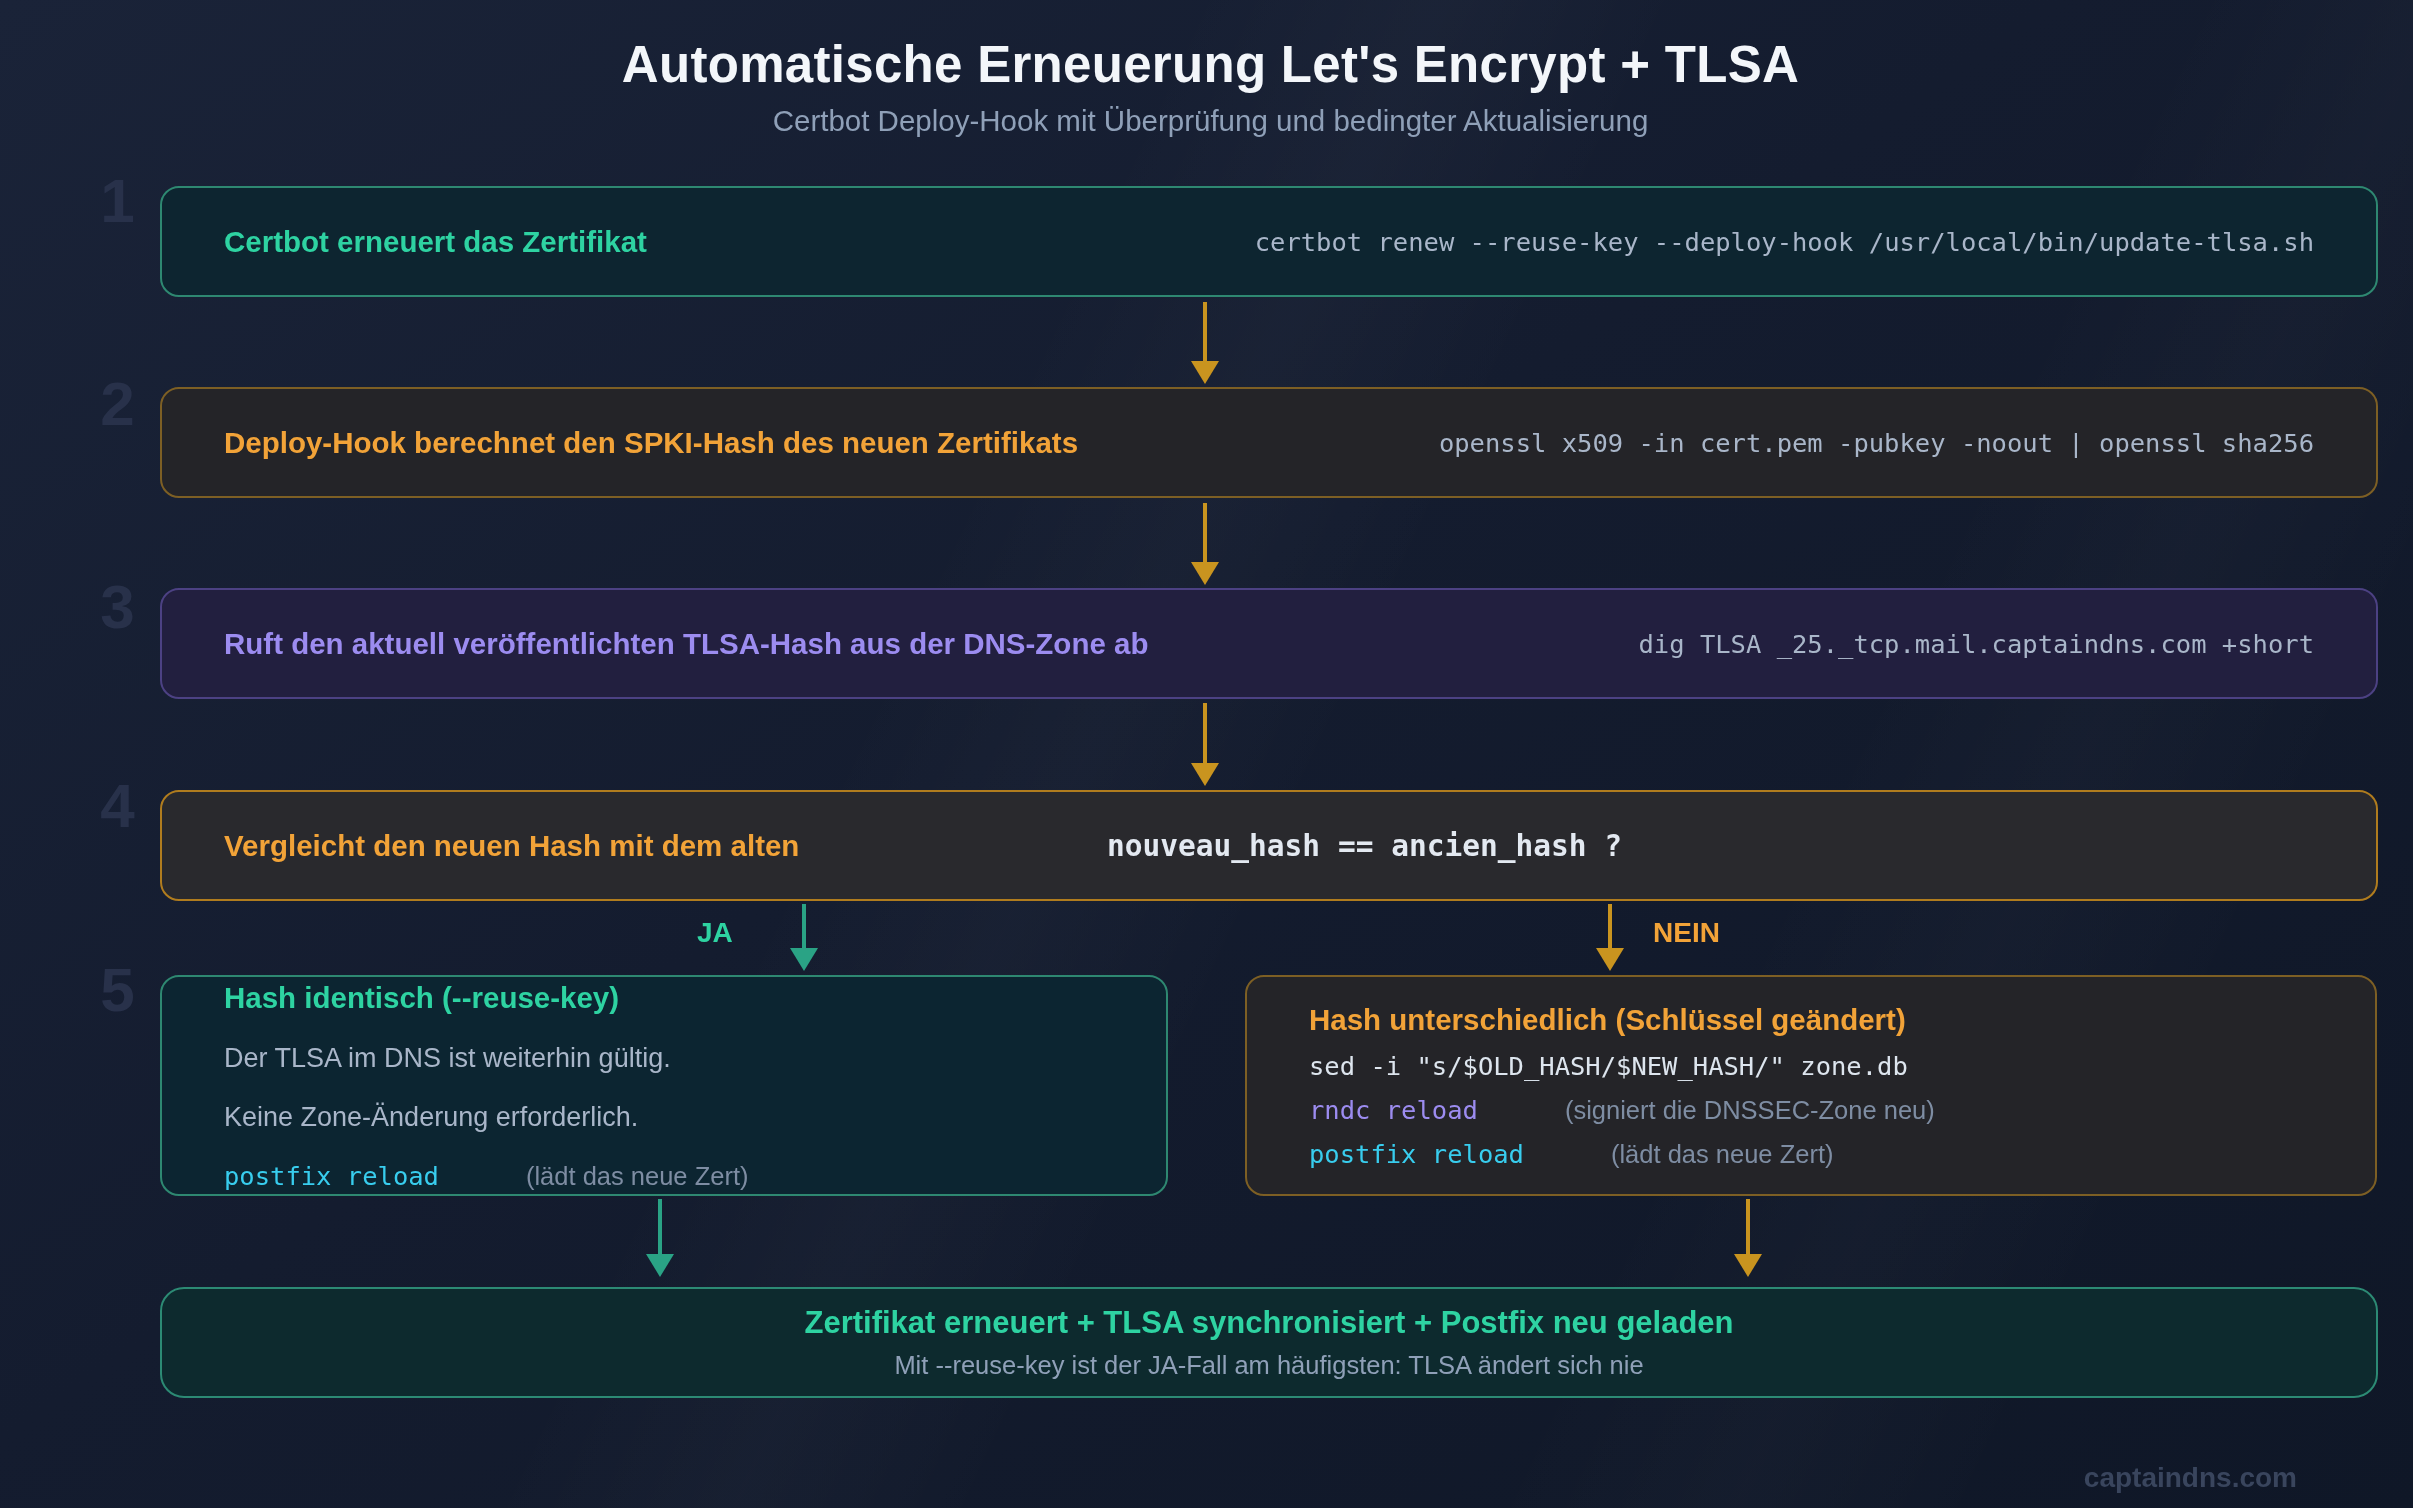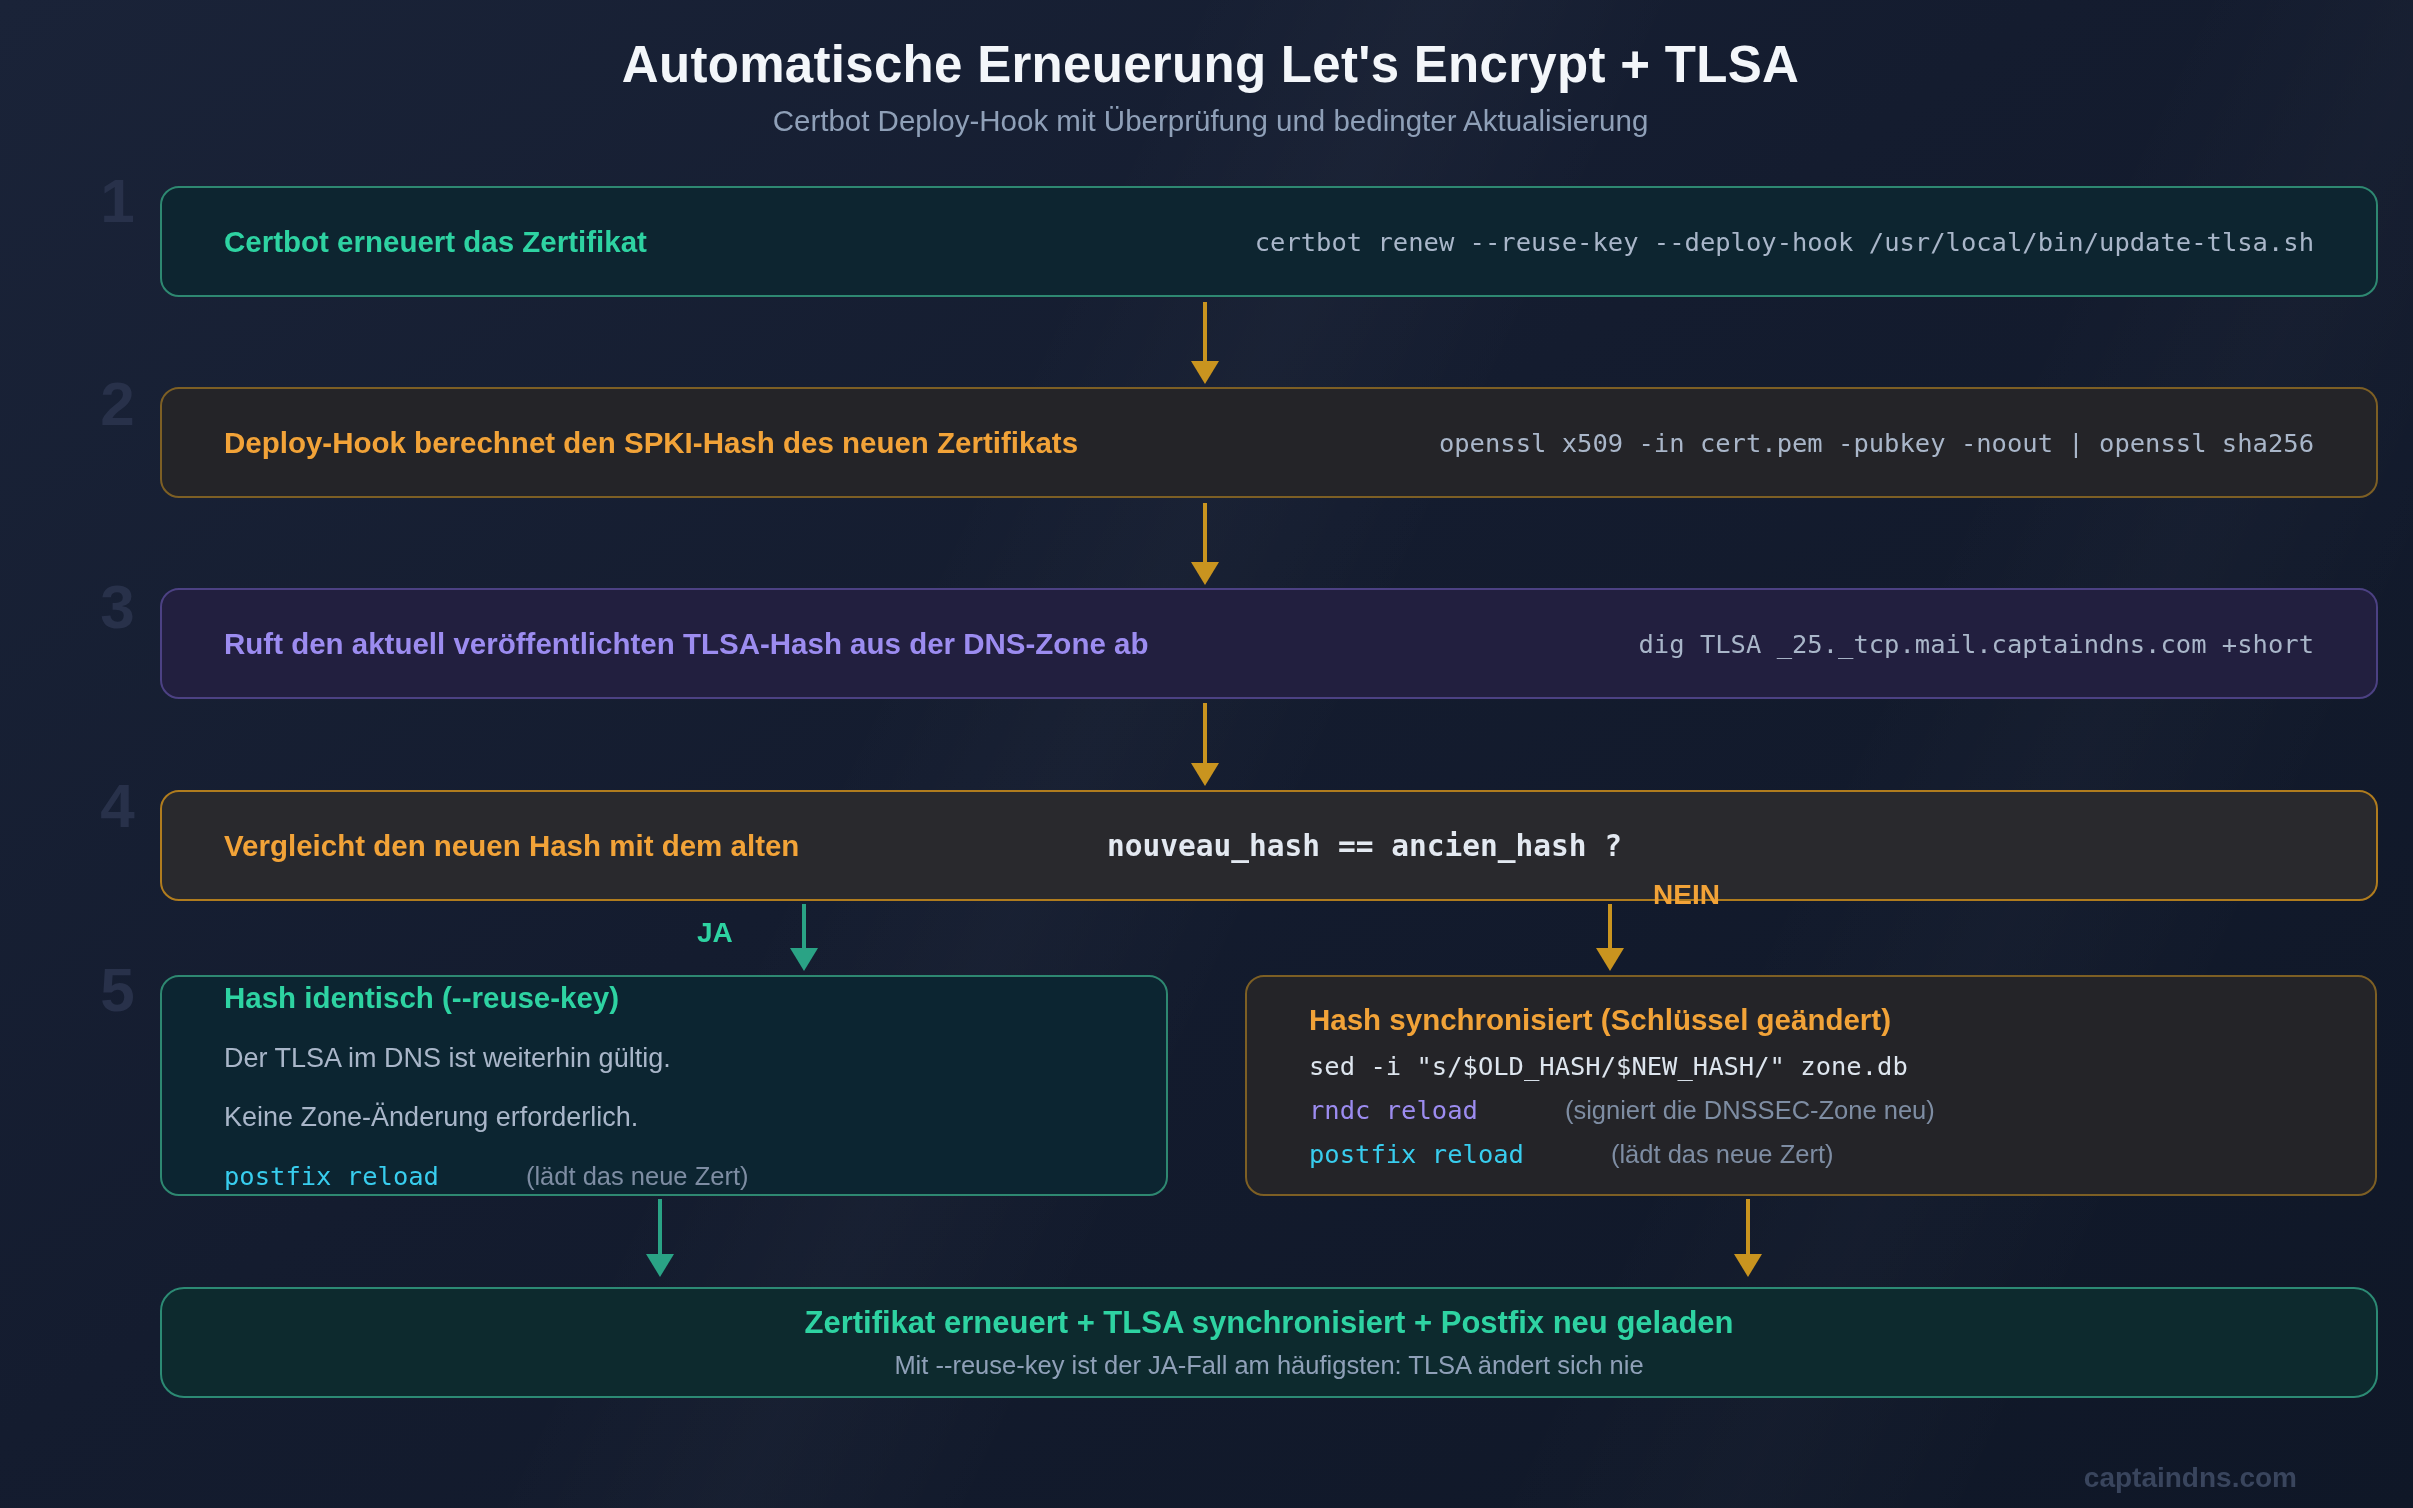--- a/index.html
+++ b/index.html
@@ -60,21 +60,21 @@
   .a1{left:1203px;top:302px;height:62px;}
   .a2{left:1203px;top:503px;height:62px;}
   .a3{left:1203px;top:703px;height:63px;}
   .ayes{left:802px;top:904px;height:47px;}
   .ano{left:1608px;top:904px;height:47px;}
   .aleft{left:658px;top:1199px;height:58px;}
   .aright{left:1746px;top:1199px;height:58px;}
 
   .branchlabel{position:absolute;font-size:28px;font-weight:800;}
   .yes{left:697px;top:917px;color:var(--green,#2ed3a2);}
-  .no{left:1653px;top:879px;color:var(--orange,#f2a338);}
+  .no{left:1653px;top:917px;color:var(--orange,#f2a338);}
 
   .bbox{
     position:absolute;top:975px;height:221px;border-radius:19px;border:2px solid;box-sizing:border-box;
     display:flex;flex-direction:column;justify-content:center;gap:14px;padding:0 62px;
   }
   .bleft{left:160px;width:1008px;background:#0c2531;border-color:#2e8871;gap:28px;}
   .bright{left:1245px;width:1132px;background:#242428;border-color:#7d5f24;}
   .bbox .btitle{font-size:29.5px;font-weight:700;}
   .bleft .btitle{color:var(--green,#2ed3a2);}
   .bright .btitle{color:var(--orange,#f2a338);}
@@ -148,21 +148,21 @@
     <div class="btitle">Hash identisch (--reuse-key)</div>
     <div class="btext">Der TLSA im DNS ist weiterhin gültig.</div>
     <div class="btext">Keine Zone-Änderung erforderlich.</div>
     <div class="cmdrow">
       <span class="mono cyan">postfix reload</span>
       <span class="cmdnote">(lädt das neue Zert)</span>
     </div>
   </div>
 
   <div class="bbox bright">
-    <div class="btitle">Hash synchronisiert (Schlüssel geändert)</div>
+    <div class="btitle">Hash unterschiedlich (Schlüssel geändert)</div>
     <div class="mono white">sed -i "s/$OLD_HASH/$NEW_HASH/" zone.db</div>
     <div class="cmdrow">
       <span class="mono violet">rndc reload</span>
       <span class="cmdnote">(signiert die DNSSEC-Zone neu)</span>
     </div>
     <div class="cmdrow">
       <span class="mono cyan">postfix reload</span>
       <span class="cmdnote">(lädt das neue Zert)</span>
     </div>
   </div>

